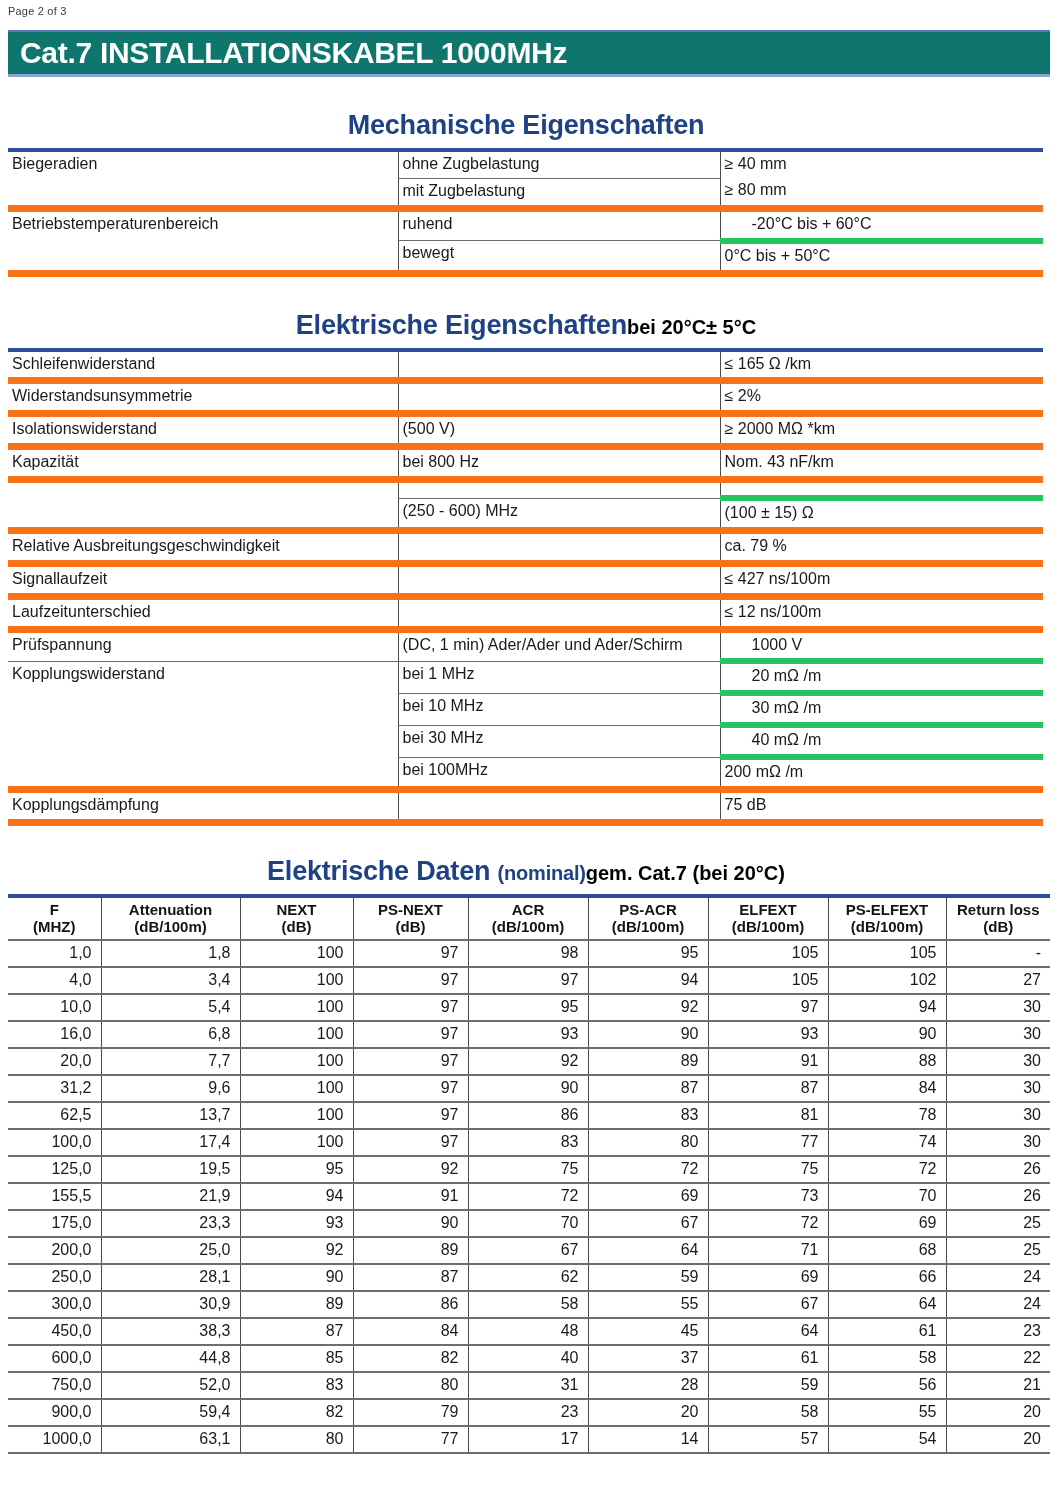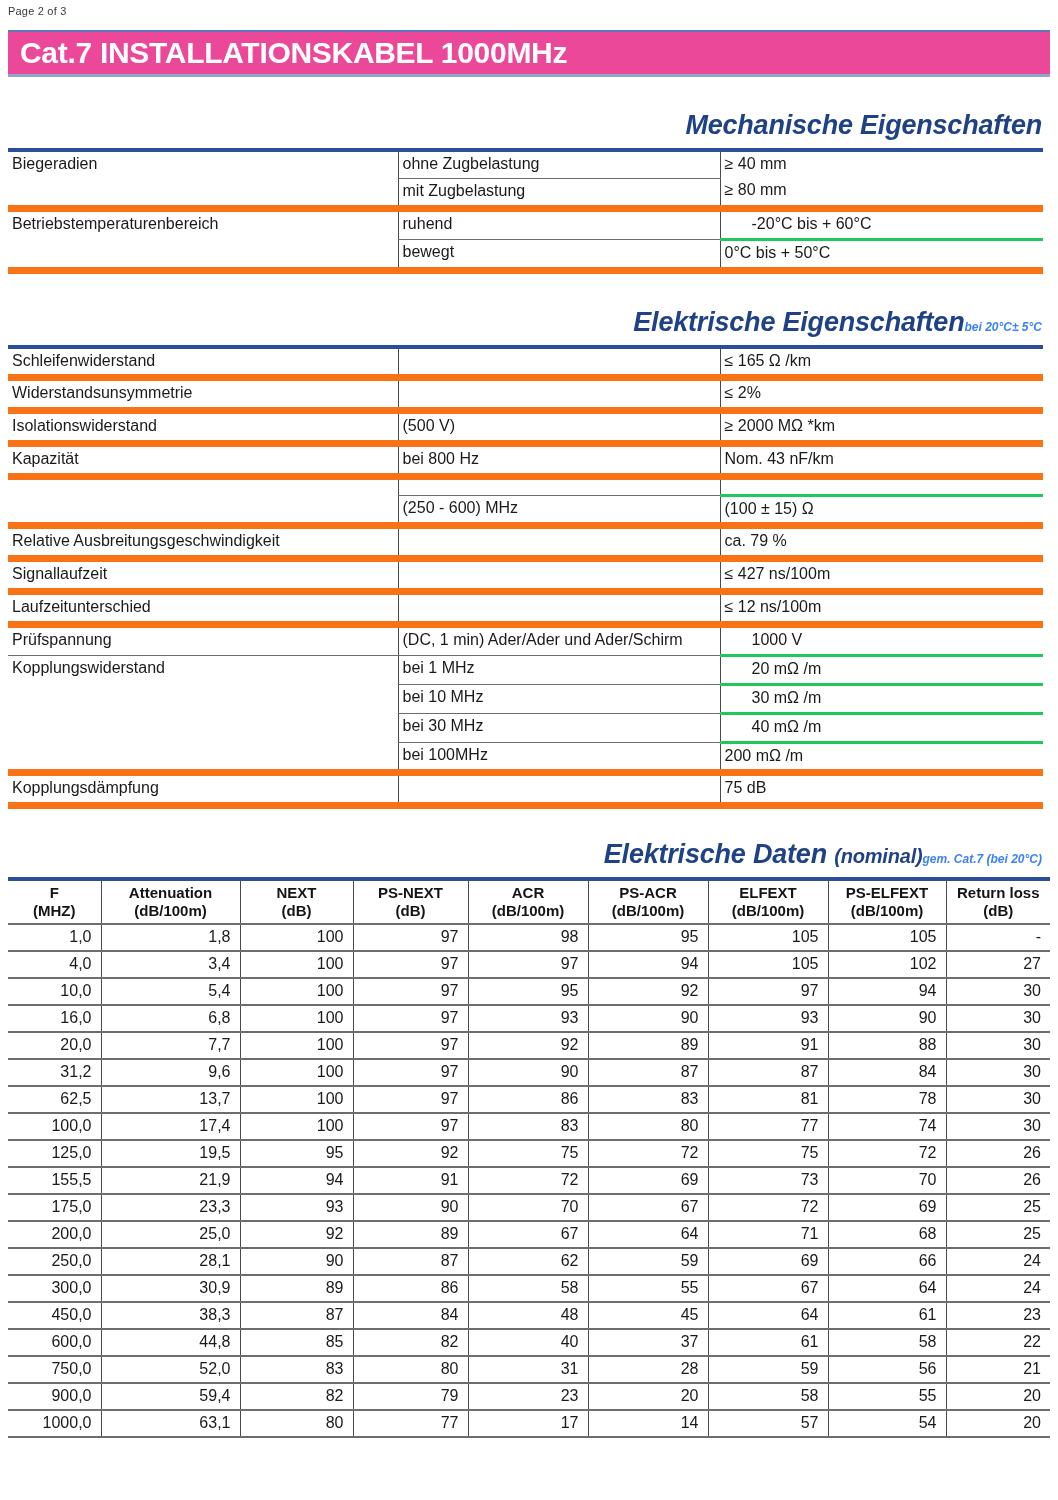--- a/index.html
+++ b/index.html
@@ -28,61 +28,60 @@
   .page-number {
     font-size: 11px;
     color: #3a3a3a;
     padding: 5px 8px 0 0;
     letter-spacing: .2px;
   }
 
   
   .banner {
     margin: 13px 0 0 0;
-    background: #ec4899;
+    background: #0f766e;
     border-top: 2px solid #5b78bb;
     border-bottom: 3px solid #8fa4cf;
     height: 47px;
     display: flex;
     align-items: center;
     padding-left: 12px;
     box-sizing: border-box;
   }
   .banner-title {
     color: #ffffff;
     font-size: 30px;
     font-weight: bold;
     letter-spacing: -0.3px;
     white-space: nowrap;
   }
 
   
   .section-head {
     display: flex;
     align-items: baseline;
-    justify-content: flex-end;
+    justify-content: center;
     margin-top: 33px;
     padding: 0 8px 0 2px;
-    font-style: italic;
   }
   .section-head.tight { margin-top: 30px; }
   .section-title {
     color: #1f4286;
     font-size: 27px;
     font-weight: bold;
     letter-spacing: -0.2px;
     white-space: nowrap;
   }
   .section-title .sub {
     font-size: 20px;
     font-weight: bold;
   }
   .section-note {
-    color: #3b82f6;
-    font-size: 12px;
+    color: #000000;
+    font-size: 20px;
     font-weight: bold;
     white-space: nowrap;
   }
 
   
   table.spec {
     width: 1035px;
     border-collapse: collapse;
     margin-top: 7px;
     table-layout: fixed;
@@ -102,21 +101,21 @@
     height: 0;
     border-bottom: 4px solid #2c4d99;
   }
   .c-label { width: 390px; }
   .c-cond  { width: 322px; border-left: 1px solid #4a4a4a; }
   .c-val   { width: 323px; border-left: 1px solid #4a4a4a; }
 
   
   .hr-label td.c-label { border-bottom: 1px solid #6d6d6d; }
   .hr-cond  td.c-cond  { border-bottom: 1px solid #6d6d6d; }
-  .hr-val   td.c-val   { border-bottom: 3px solid #22c55e; padding-left: 31px; }
+  .hr-val   td.c-val   { border-bottom: 6px solid #22c55e; padding-left: 31px; }
   .hr-full td { border-bottom: 7px solid #f97316; }
   .pad-cond { padding-left: 8px; }
   .indent-1 { padding-left: 28px; }
   .val-pad { padding-left: 8px; }
 
   
   table.data {
     width: 1042px;
     border-collapse: collapse;
     margin-top: 7px;

